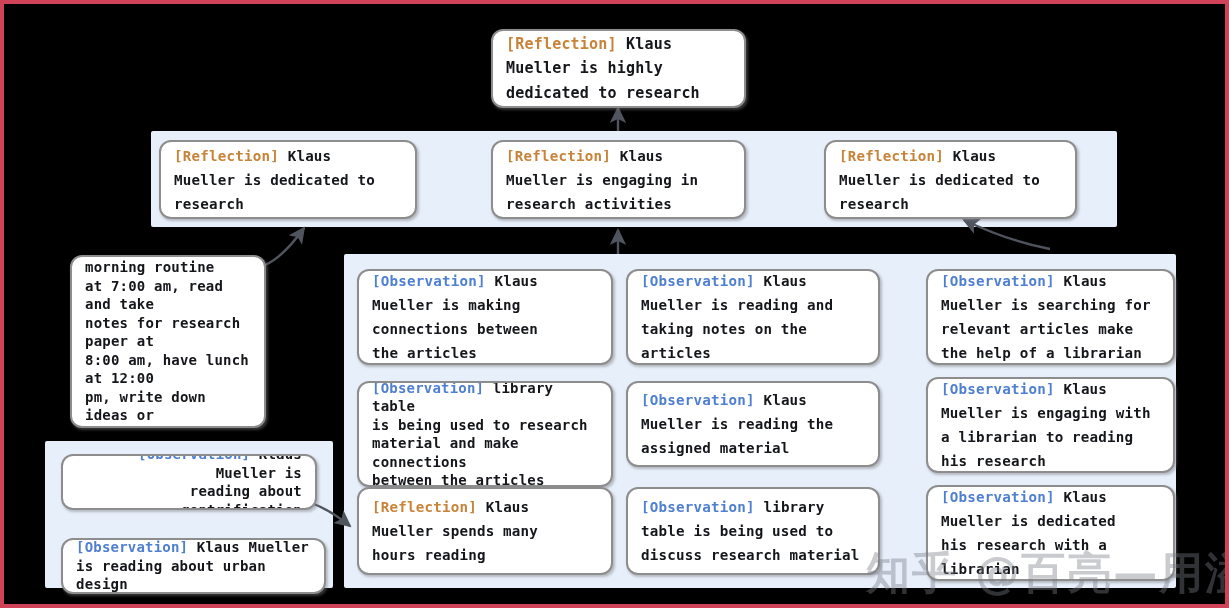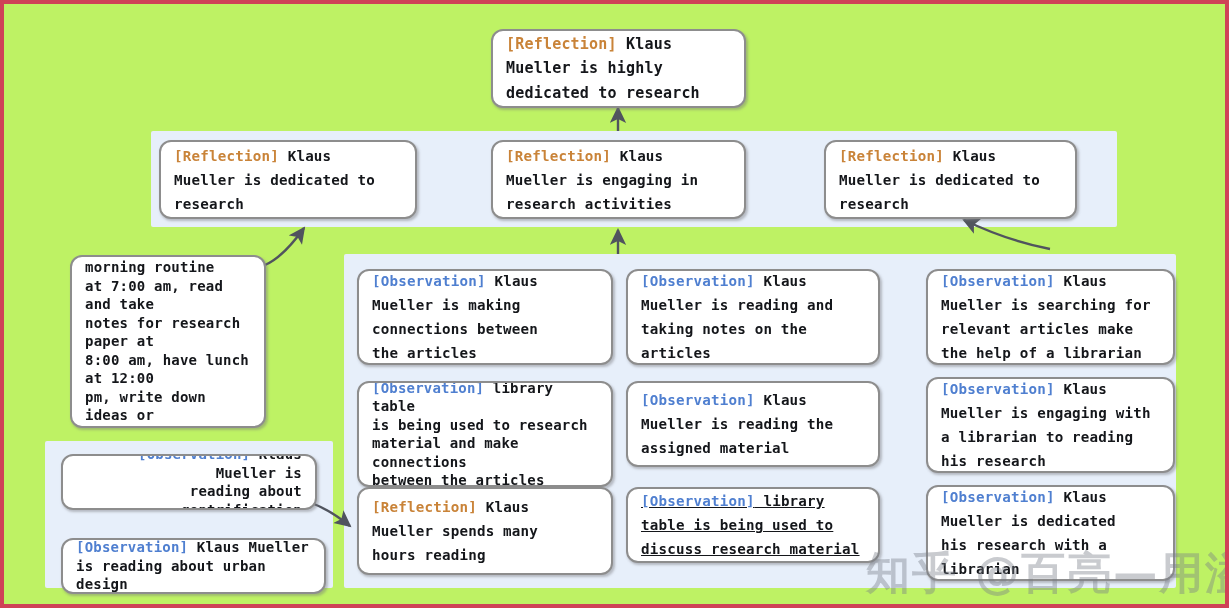--- a/index.html
+++ b/index.html
@@ -7,21 +7,21 @@
     padding: 0;
     background: #ffffff;
   }
   body {
     font-family: "DejaVu Sans Mono", "Liberation Mono", monospace;
   }
   #canvas {
     position: relative;
     width: 1229px;
     height: 608px;
-    background: #bef264;
+    background: #000000;
     box-sizing: border-box;
     border: 4px solid #cf4257;
     overflow: hidden;
   }
   .panel {
     position: absolute;
     background: #e7effa;
     border-radius: 2px;
   }
   .node {
@@ -170,21 +170,21 @@
 taking notes on the
 articles</span></div>
   </div>
 
   <div class="node fs14" style="left:622px; top:377px; width:254px; height:86px;">
     <div class="txt"><span class="tag-observation">[Observation]</span><span> Klaus
 Mueller is reading the
 assigned material</span></div>
   </div>
 
-  <div class="node fs14" style="left:622px; top:483px; width:254px; height:76px;text-decoration:underline;">
+  <div class="node fs14" style="left:622px; top:483px; width:254px; height:88px;">
     <div class="txt"><span class="tag-observation">[Observation]</span><span> library
 table is being used to
 discuss research material</span></div>
   </div>
 
   <div class="node fs14" style="left:922px; top:265px; width:249px; height:96px;">
     <div class="txt"><span class="tag-observation">[Observation]</span><span> Klaus
 Mueller is searching for
 relevant articles make
 the help of a librarian</span></div>

